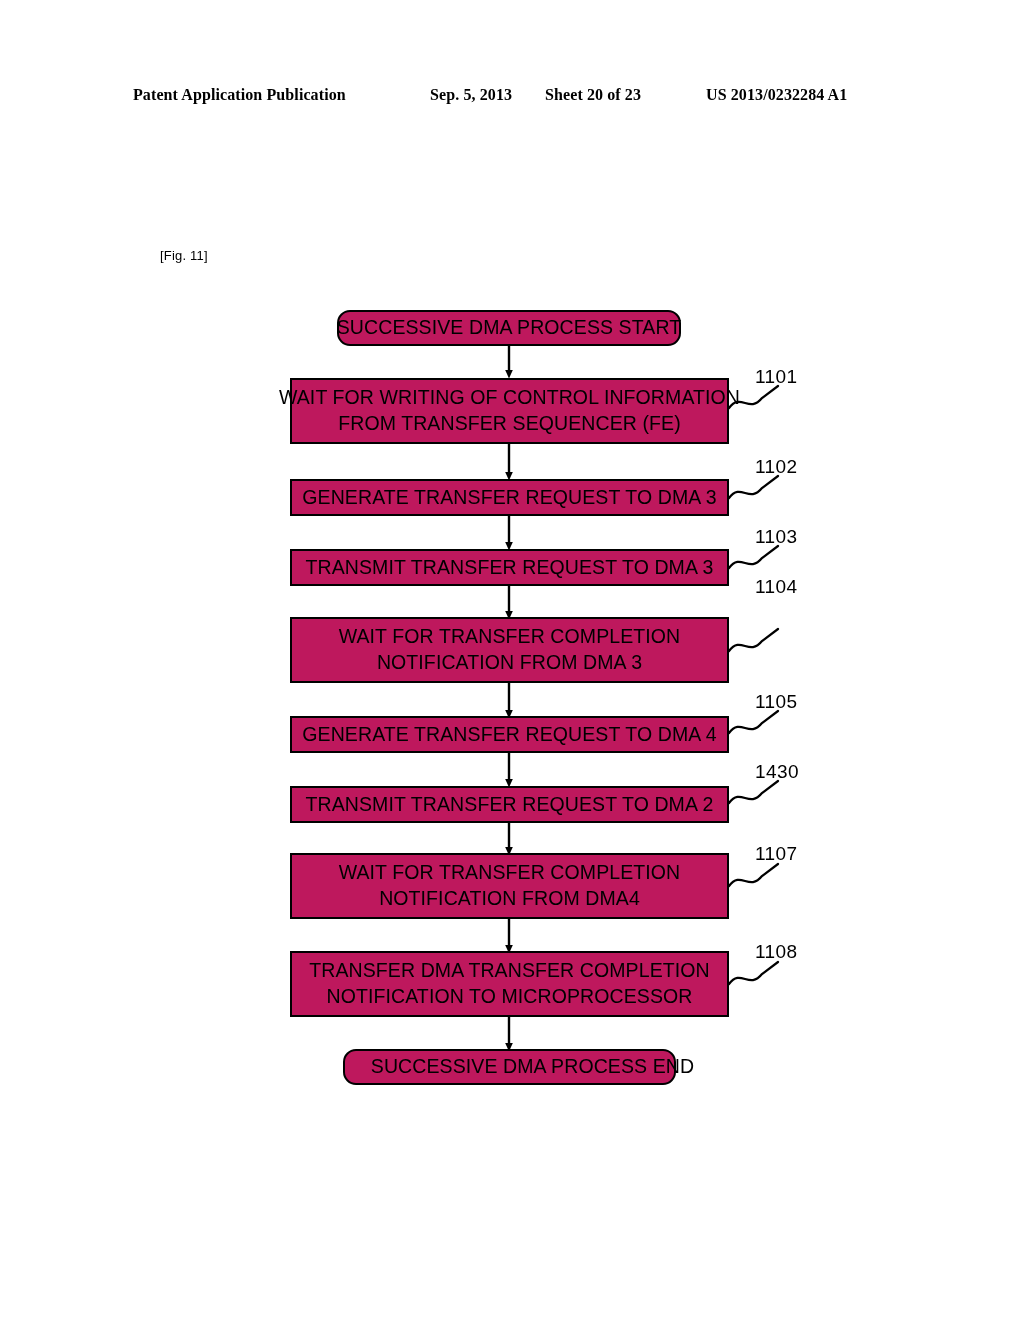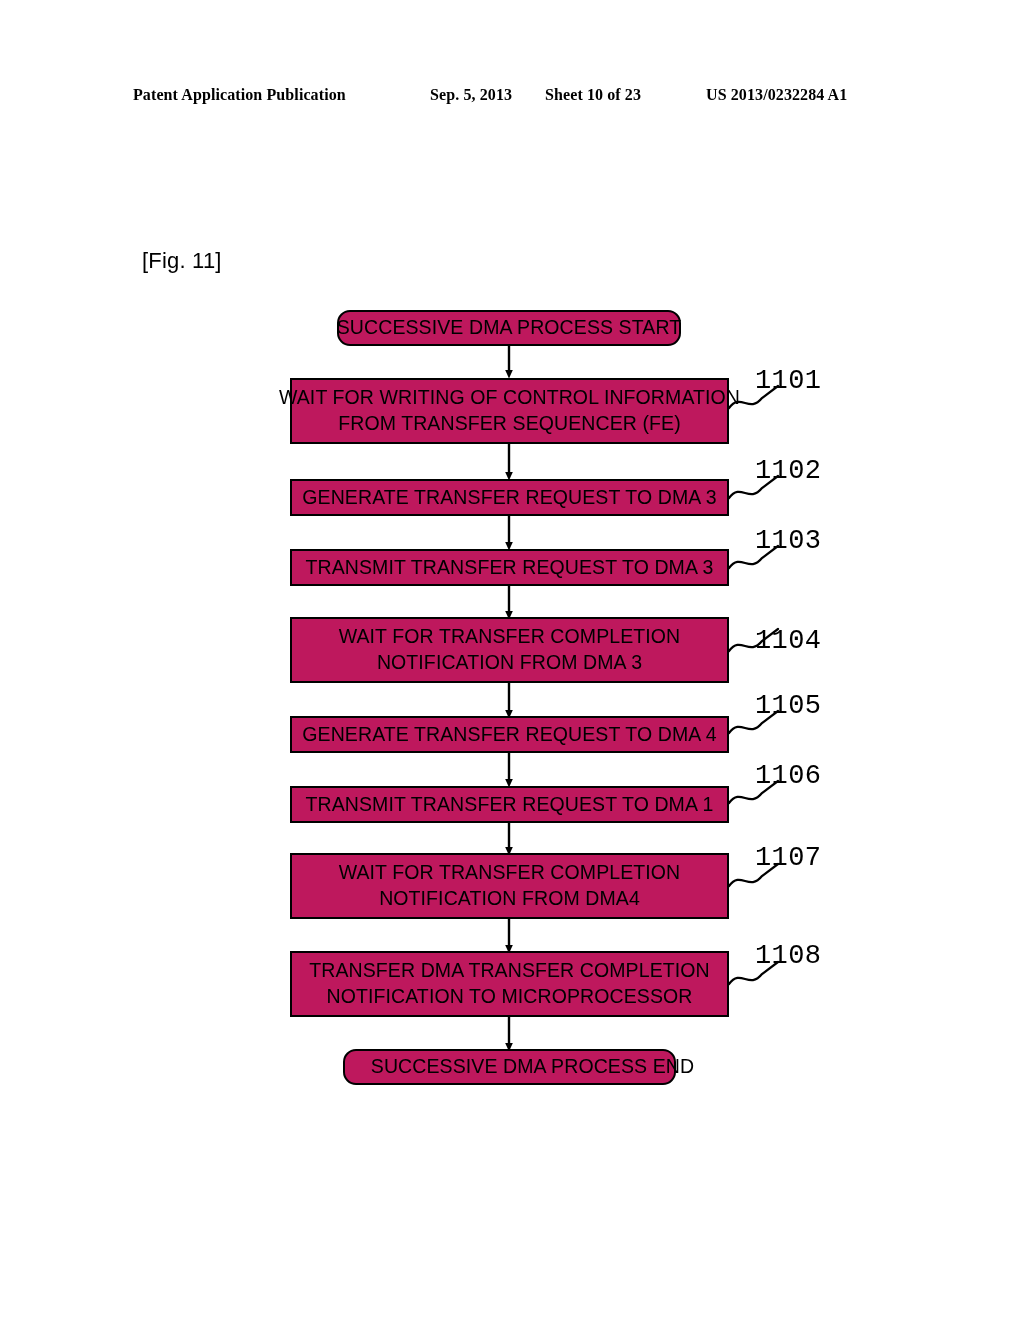--- a/index.html
+++ b/index.html
@@ -34,23 +34,23 @@
     align-items: baseline;
   }
   #page-header .hdr-pub   { position: absolute; left: 133px; }
   #page-header .hdr-date  { position: absolute; left: 430px; }
   #page-header .hdr-sheet { position: absolute; left: 545px; }
   #page-header .hdr-docid { position: absolute; left: 706px; }
 
   
   #figure-label {
     position: absolute;
-    left: 142px;
+    left: 160px;
     top: 248px;
-    font-size: 22px;
+    font-size: 13px;
     font-family: "Liberation Sans", sans-serif;
     letter-spacing: 0.2px;
   }
 
   
   #flowchart {
     position: absolute;
     left: 0;
     top: 0;
     width: 1024px;
@@ -81,33 +81,33 @@
   
   #connectors {
     position: absolute;
     left: 0; top: 0;
     width: 1024px; height: 1320px;
     pointer-events: none;
   }
 
   .ref-num {
     position: absolute;
-    font-family: Liberation Mono, monospace;
-    font-size: 27px;
+    font-family: Liberation Sans, sans-serif;
+    font-size: 19px;
     letter-spacing: 0.4px;
     white-space: nowrap;
   }
 </style>
 </head>
 <body>
 
 <div id="page-header">
   <span class="hdr-pub">Patent Application Publication</span>
   <span class="hdr-date">Sep. 5, 2013</span>
-  <span class="hdr-sheet">Sheet 10 of 23</span>
+  <span class="hdr-sheet">Sheet 20 of 23</span>
   <span class="hdr-docid">US 2013/0232284 A1</span>
 </div>
 
 <div id="figure-label">[Fig. 11]</div>
 
 <div id="flowchart">
 
   <svg id="connectors" viewBox="0 0 1024 1320" width="1024" height="1320" aria-hidden="true">
     <defs>
       <marker id="arrowhead" markerWidth="9" markerHeight="9" refX="4.2" refY="4.5" orient="auto" markerUnits="userSpaceOnUse">
@@ -164,31 +164,31 @@
 
   <div class="node" style="left:290px; top:549px; width:439px; height:37px;">
     <span>TRANSMIT TRANSFER REQUEST TO DMA 3</span>
   </div>
   <div class="ref-num" style="left:755px; top:526px;">1103</div>
 
   <div class="node" style="left:290px; top:617px; width:439px; height:66px;">
     <span>WAIT FOR TRANSFER COMPLETION</span>
     <span class="line2">NOTIFICATION FROM DMA 3</span>
   </div>
-  <div class="ref-num" style="left:755px; top:626px;">1104</div>
+  <div class="ref-num" style="left:755px; top:576px;">1104</div>
 
   <div class="node" style="left:290px; top:716px; width:439px; height:37px;text-align:center;">
     <span>GENERATE TRANSFER REQUEST TO DMA 4</span>
   </div>
   <div class="ref-num" style="left:755px; top:691px;">1105</div>
 
   <div class="node" style="left:290px; top:786px; width:439px; height:37px;">
-    <span>TRANSMIT TRANSFER REQUEST TO DMA 1</span>
-  </div>
-  <div class="ref-num" style="left:755px; top:761px;">1106</div>
+    <span>TRANSMIT TRANSFER REQUEST TO DMA 2</span>
+  </div>
+  <div class="ref-num" style="left:755px; top:761px;">1430</div>
 
   <div class="node" style="left:290px; top:853px; width:439px; height:66px;">
     <span>WAIT FOR TRANSFER COMPLETION</span>
     <span class="line2">NOTIFICATION FROM DMA4</span>
   </div>
   <div class="ref-num" style="left:755px; top:843px;">1107</div>
 
   <div class="node" style="left:290px; top:951px; width:439px; height:66px;">
     <span>TRANSFER DMA TRANSFER COMPLETION</span>
     <span class="line2">NOTIFICATION TO MICROPROCESSOR</span>

